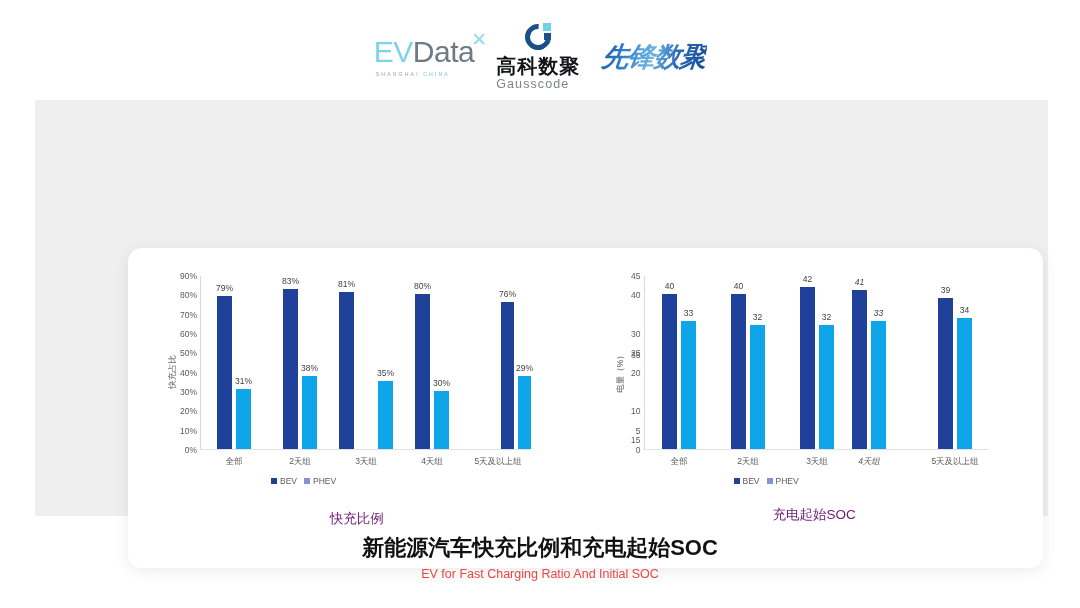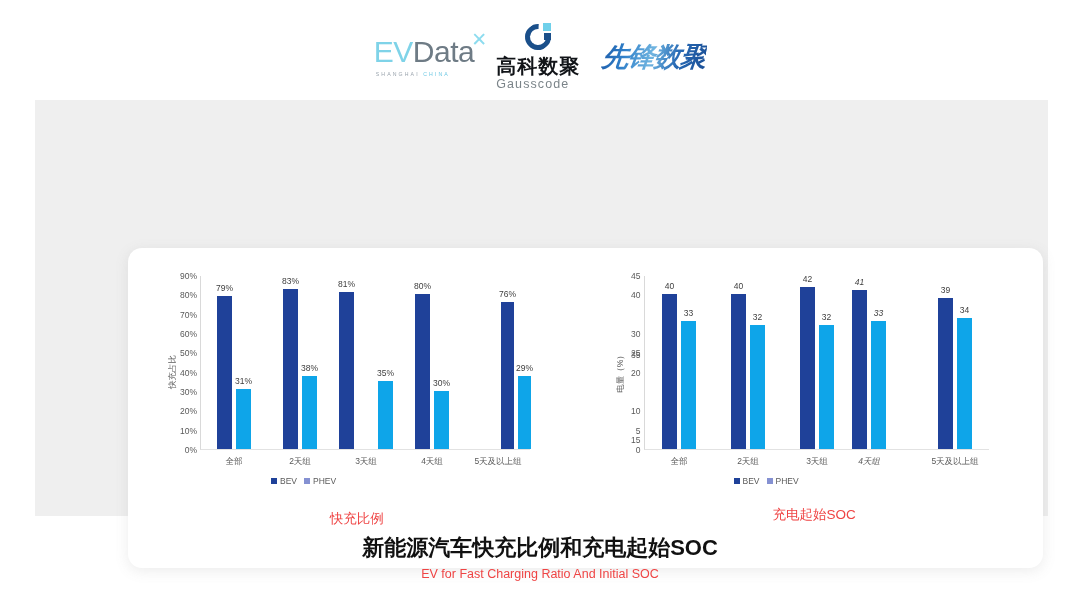--- a/index.html
+++ b/index.html
@@ -146,21 +146,21 @@
     font-size: 8.5px; color: #5a5a5a;
   }
   .legend .item { display: flex; align-items: center; gap: 3px; }
   .legend .swatch { width: 6px; height: 6px; display: inline-block; }
   .legend .swatch.bev { background: #1f4199; }
   .legend .swatch.phev { background: #8591d2; }
 
   .chart-caption {
     position: absolute; left: 0; width: 100%;
     text-align: center;
-    font-size: 13.5px; color: #ef4444;
+    font-size: 13.5px; color: #701a75;
   }
 
   
   .main-title {
     position: absolute; left: 0; top: 533px; width: 1080px;
     text-align: center;
     font-size: 22px; font-weight: 700; color: #111111;
     letter-spacing: 0px;
   }
   .sub-title {

